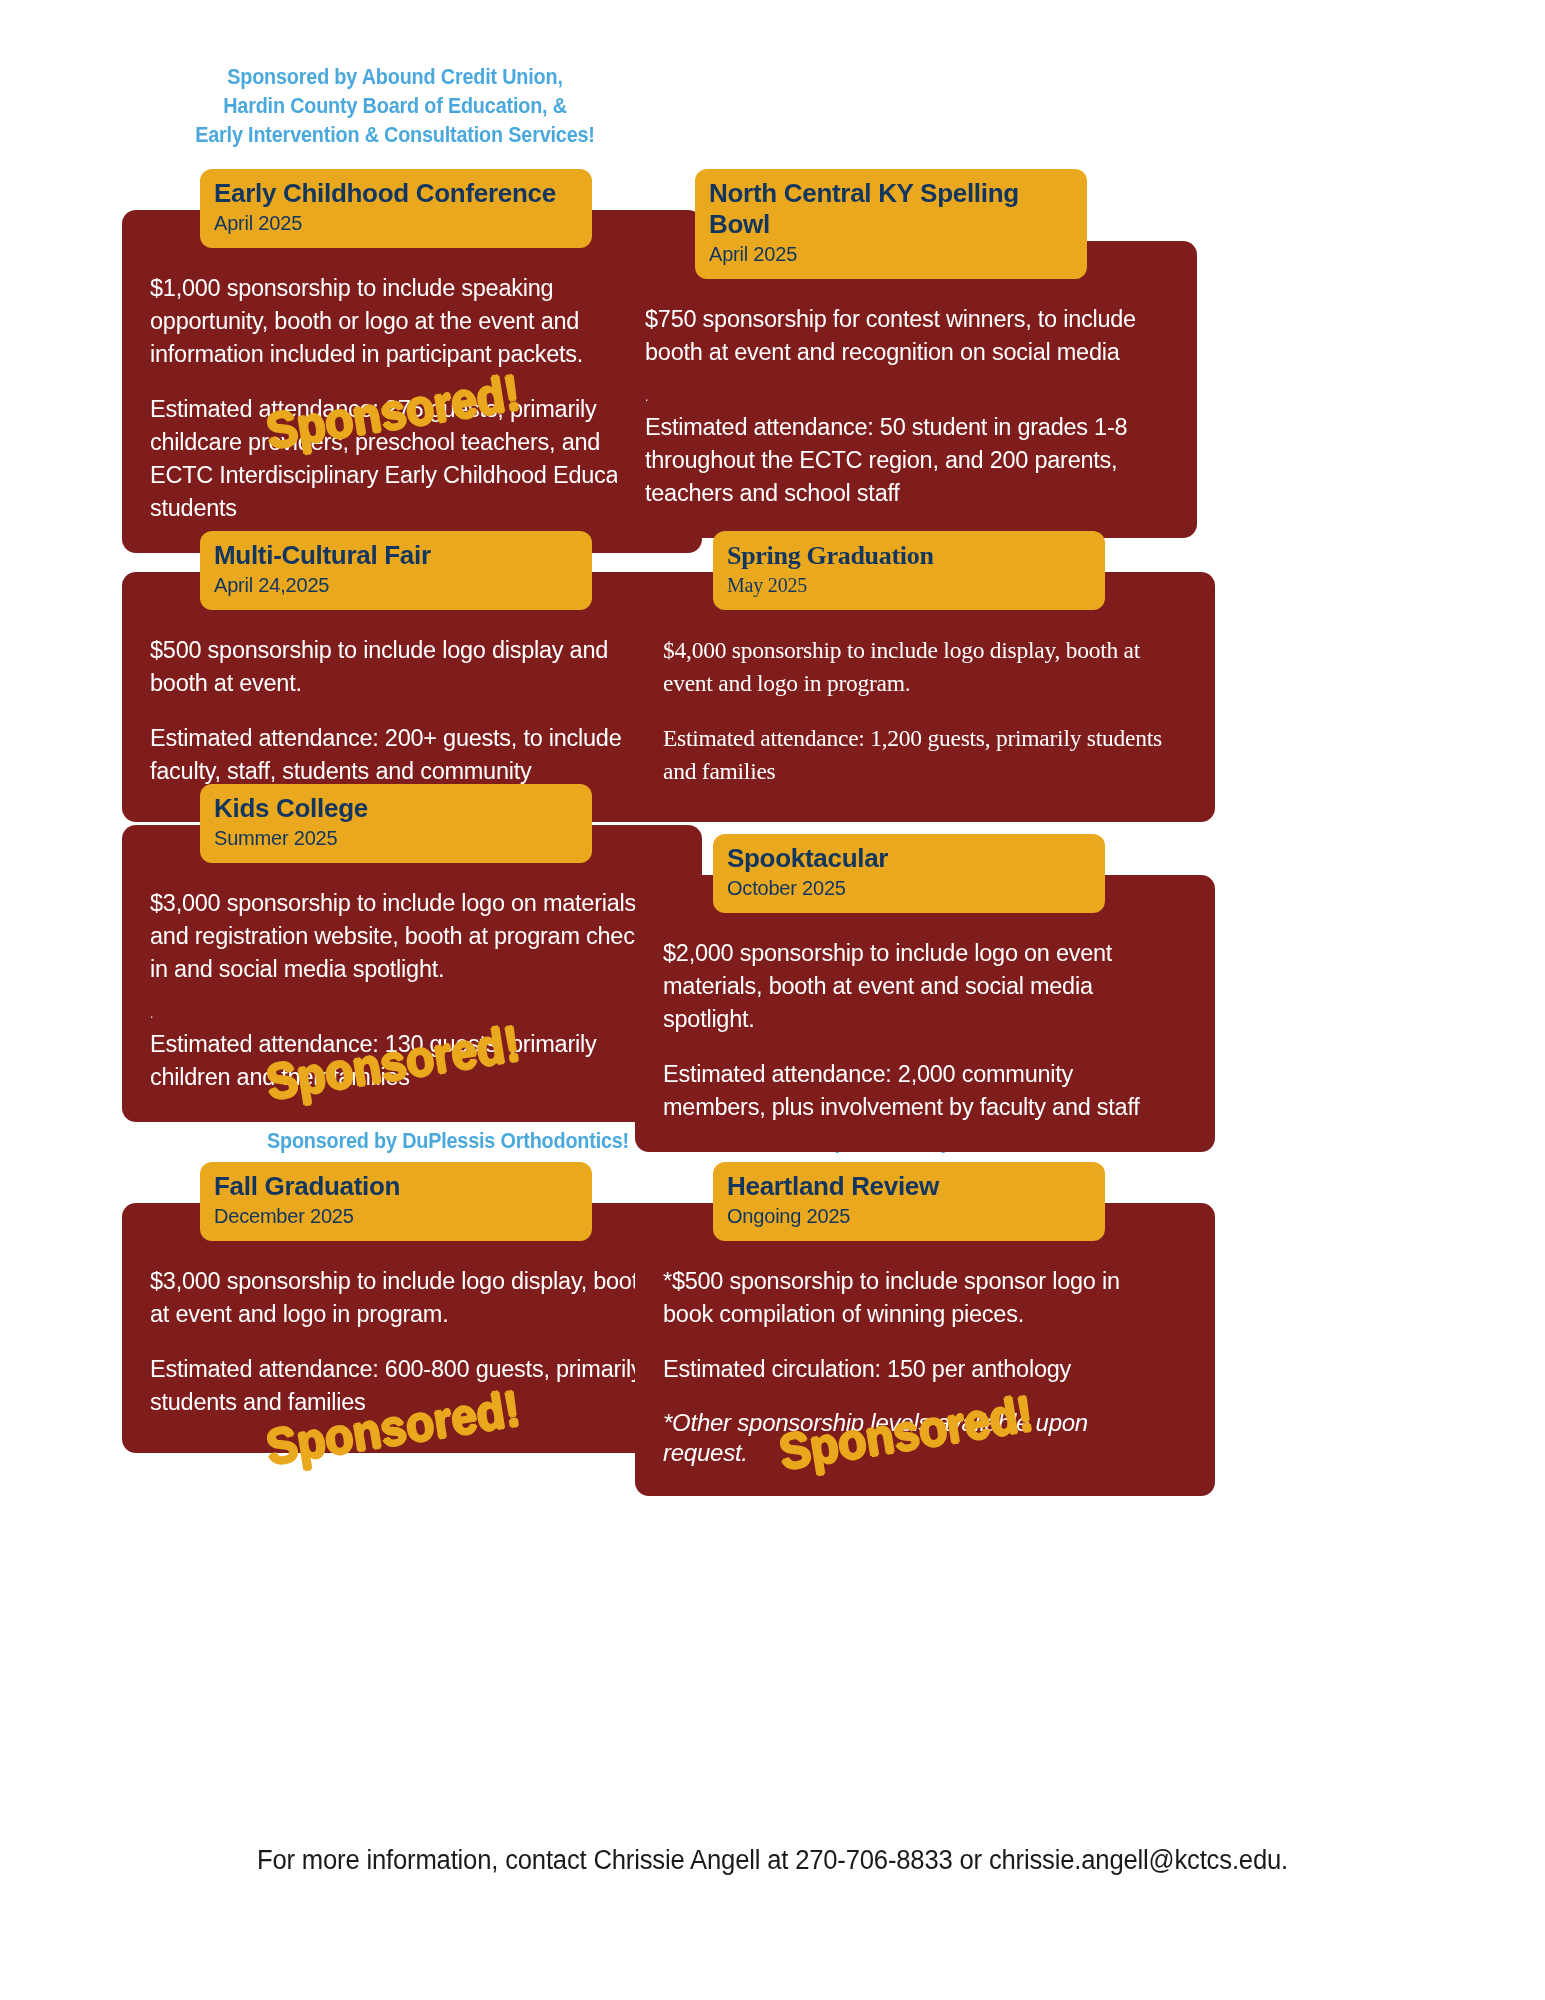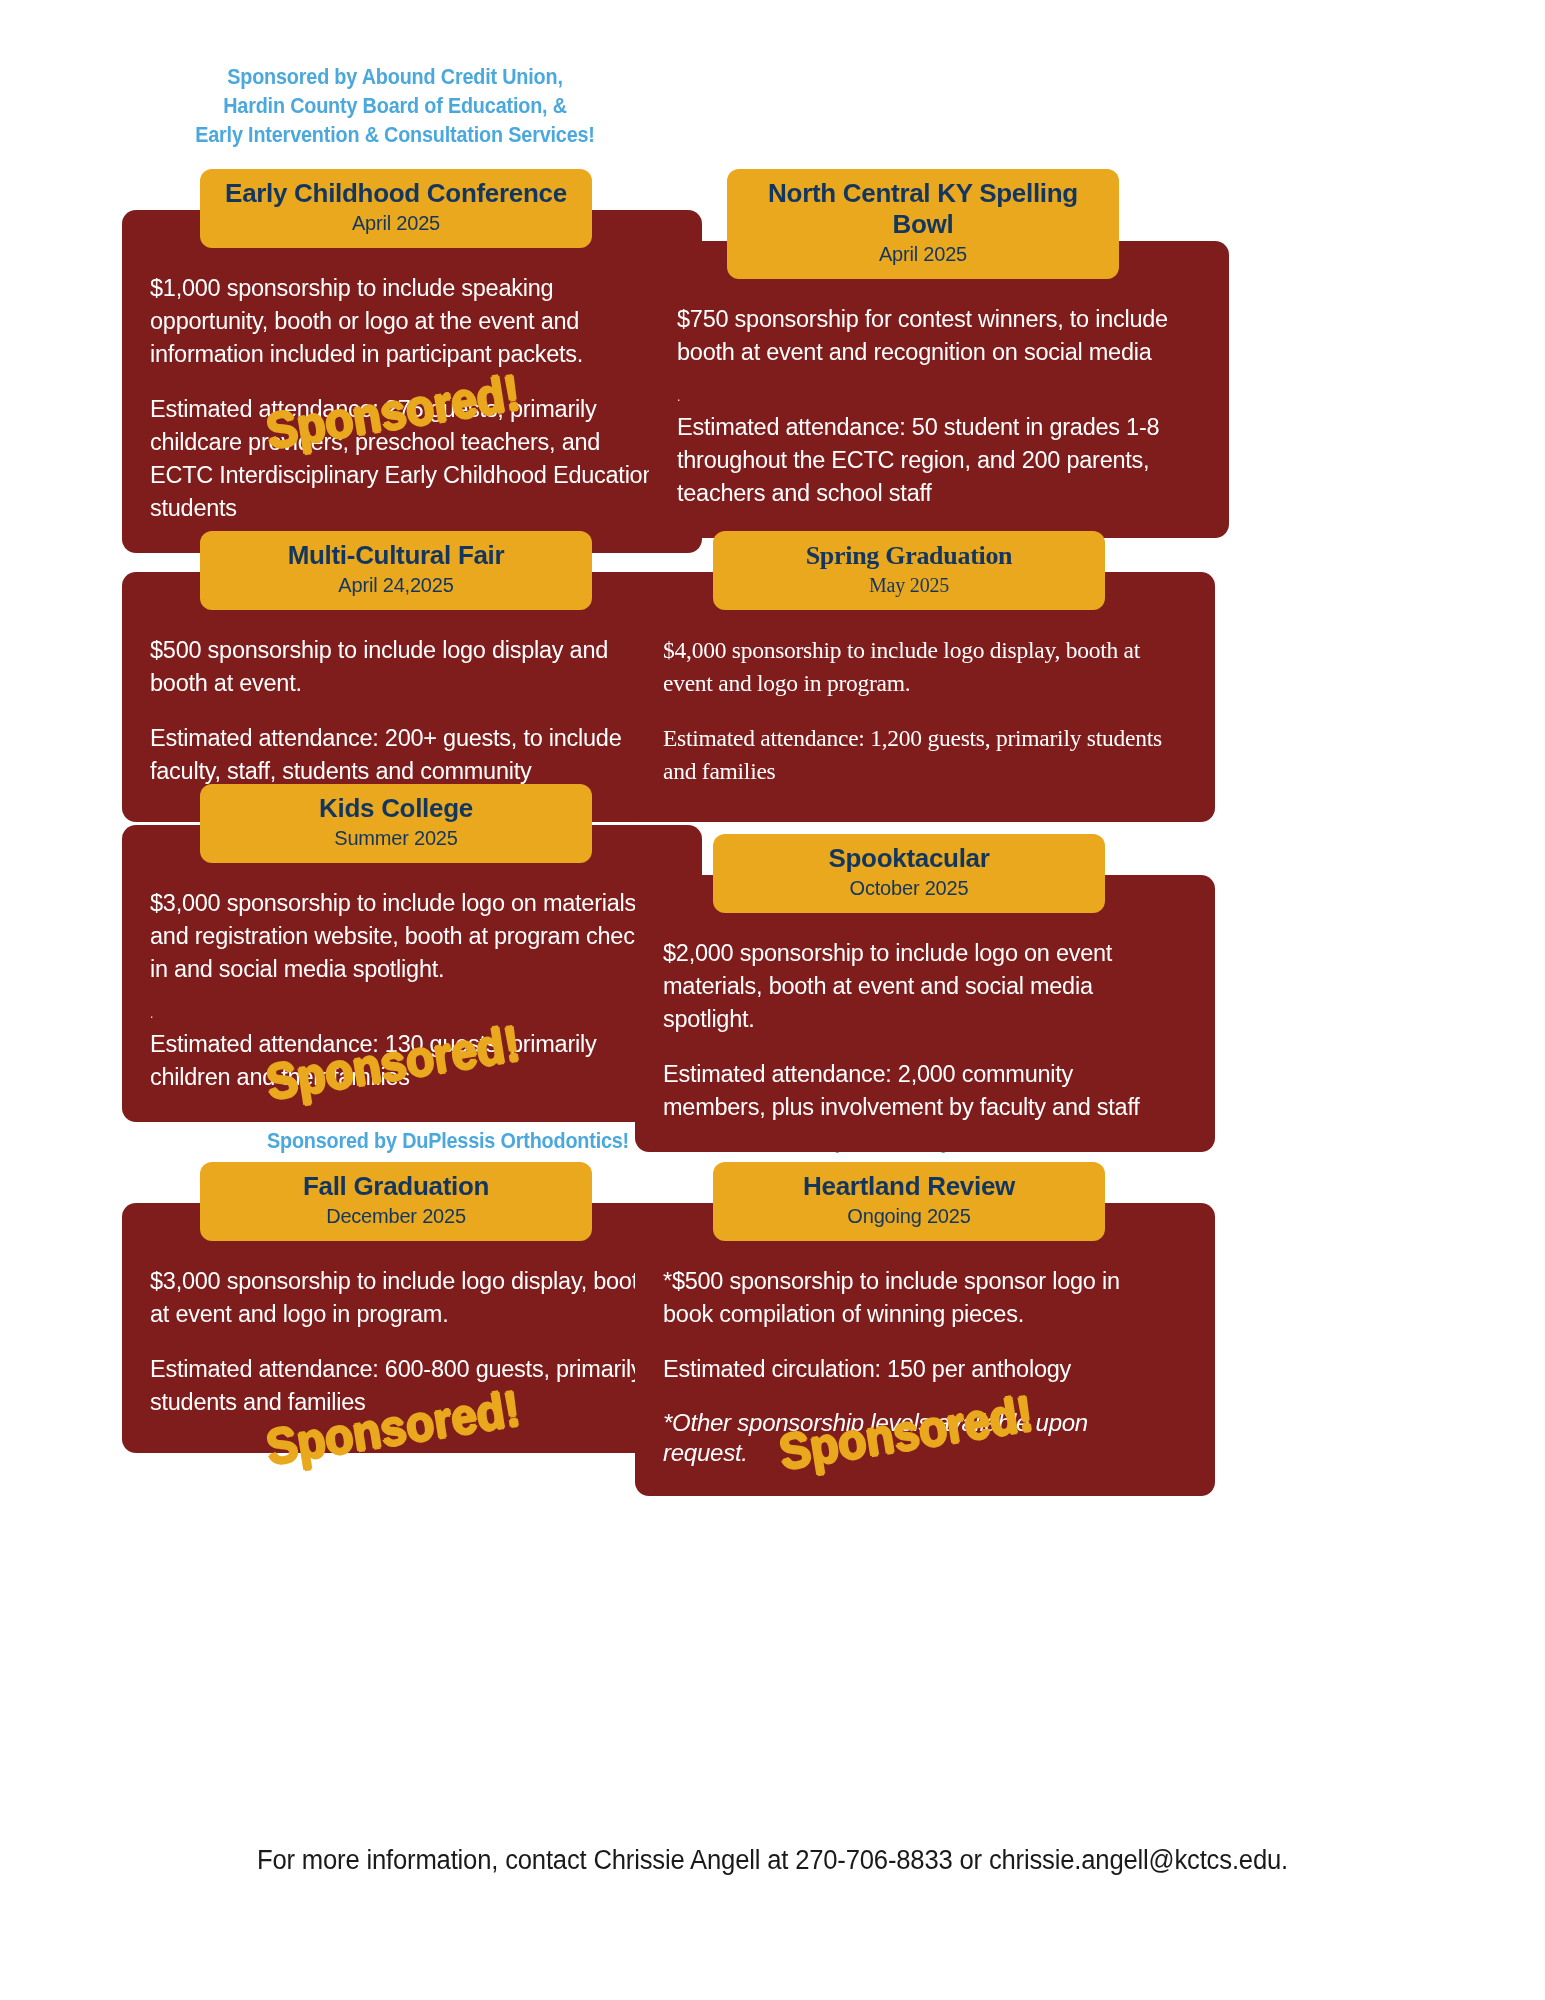--- a/index.html
+++ b/index.html
@@ -74,21 +74,20 @@
 
   .card-header {
     position: relative;
     z-index: 3;
     margin-left: 78px;
     width: 392px;
     background: #e9a81d;
     border-radius: 12px;
     padding: 9px 14px 11px 14px;
     box-sizing: border-box;
-    text-align: center;
     color: #12365f;
   }
   .card-title {
     font-size: 26px;
     font-weight: bold;
     line-height: 31px;
     letter-spacing: -0.3px;
   }
   .card-date {
     font-size: 20px;
@@ -180,21 +179,21 @@
             <div class="card-title">Early Childhood Conference</div>
             <div class="card-date">April 2025</div>
           </div>
           <div class="card-body">
             <p>$1,000 sponsorship to include speaking opportunity, booth or logo at the event and information included in participant packets.</p>
             <p>Estimated attendance: 275 guests, primarily childcare providers, preschool teachers, and ECTC Interdisciplinary Early Childhood Education students</p>
           </div>
         </div>
         <div class="stamp" style="left: 145px; top: 272px;">Sponsored!</div>
       </div>
-      <div class="card-slot" style="left: 649px; top: 135px;">
+      <div class="card-slot" style="left: 617px; top: 135px;">
         <div class="sponsor-label empty">&nbsp;</div>
         <div class="card">
           <div class="card-header">
             <div class="card-title">North Central KY Spelling Bowl</div>
             <div class="card-date">April 2025</div>
           </div>
           <div class="card-body">
             <p>$750 sponsorship for contest winners, to include booth at event and recognition on social media</p>
             <p class="tiny-dot">.</p>
             <p>Estimated attendance: 50 student in grades 1-8 throughout the ECTC region, and 200 parents, teachers and school staff</p>

